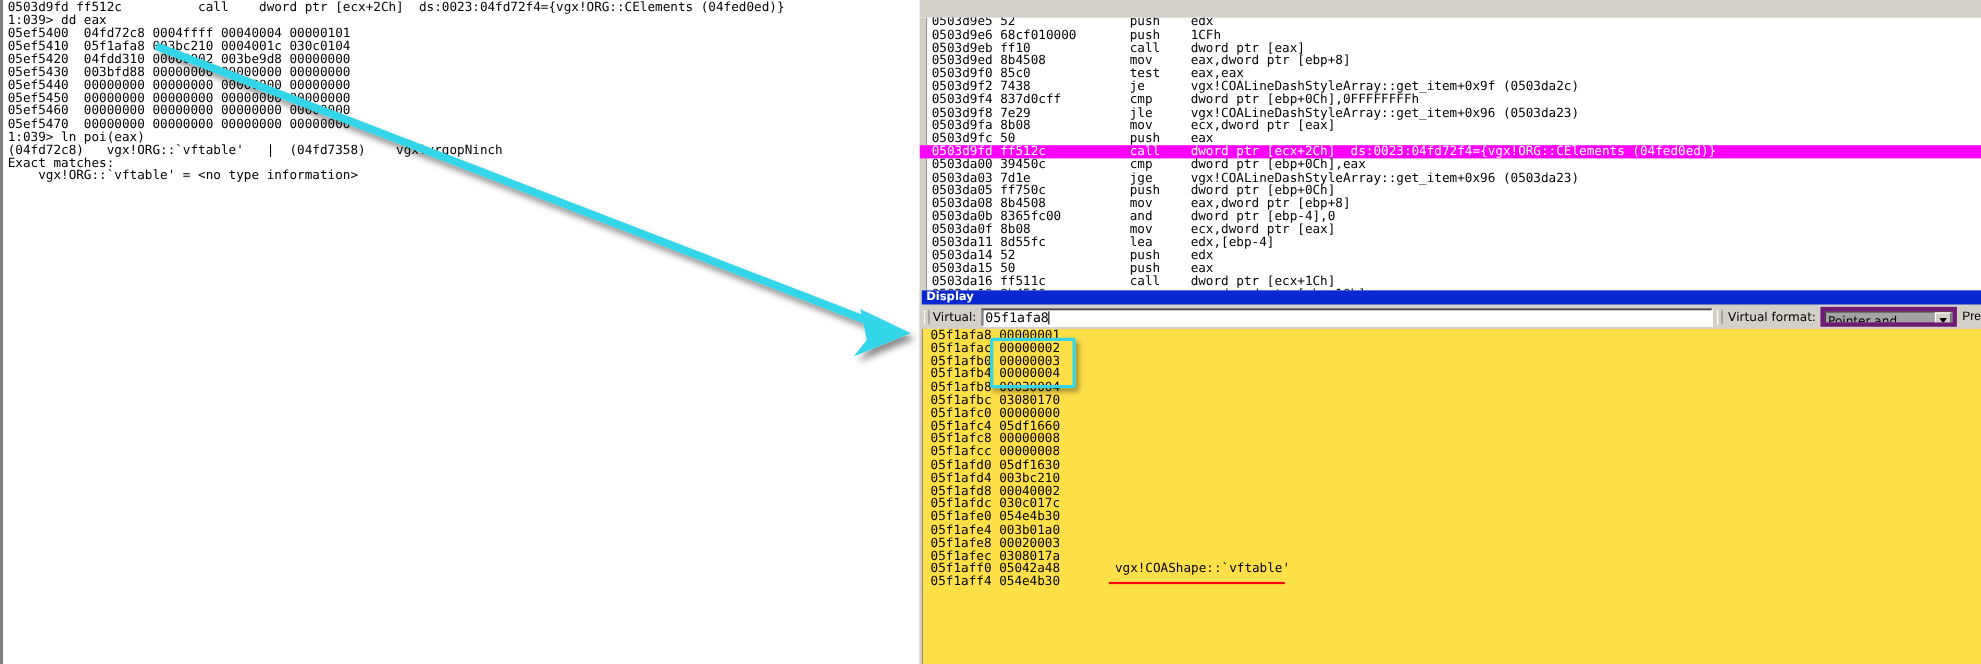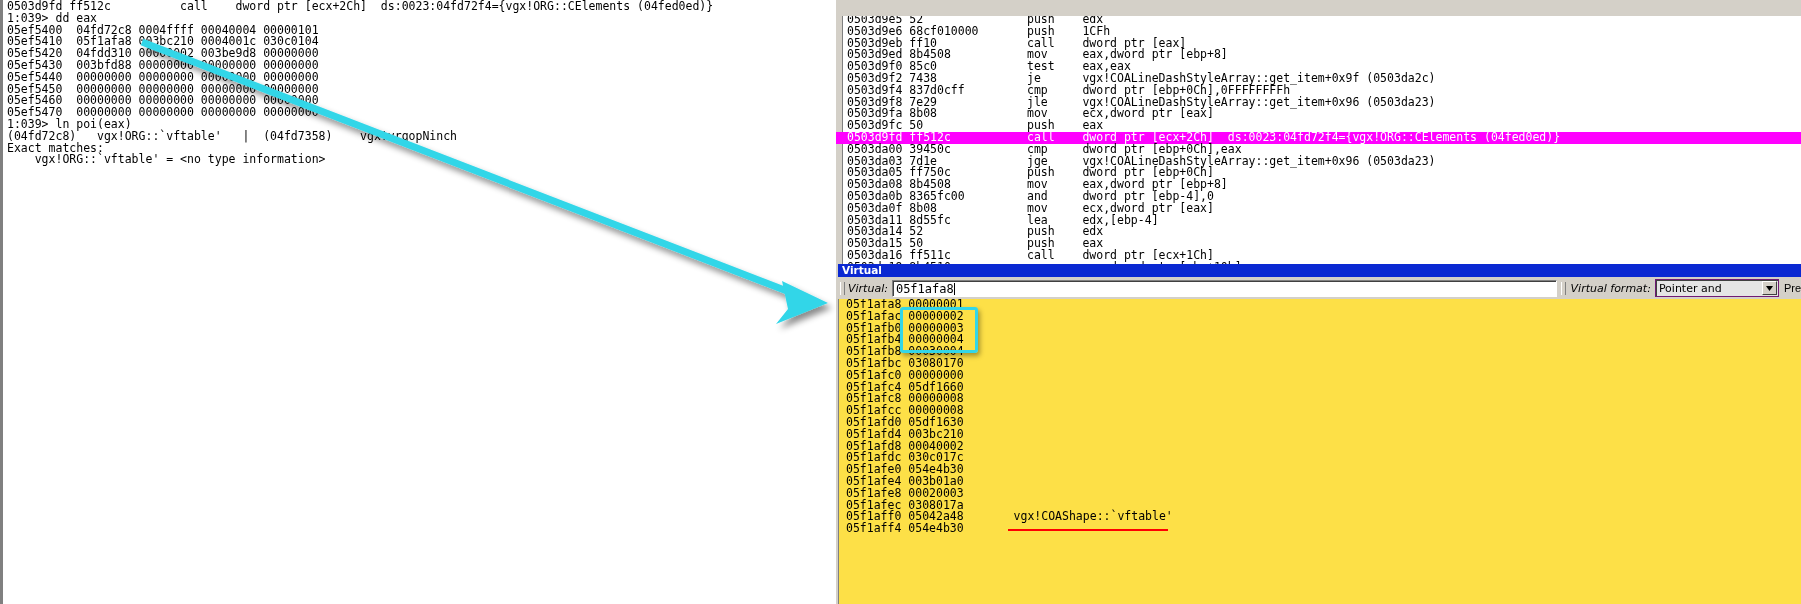--- a/index.html
+++ b/index.html
@@ -154,21 +154,20 @@
     border-left: 1px solid #ffffff;
     border-right: 1px solid #808080;
     flex: 0 0 auto;
   }
   .tb-label {
     font-family: "DejaVu Sans", sans-serif;
     font-size: 11px;
     color: #000000;
     white-space: nowrap;
     flex: 0 0 auto;
-    font-style: italic;
   }
   #mem-addr-input {
     flex: 1 1 auto;
     height: 17px;
     margin-left: 4px;
     margin-right: 2px;
     background: #ffffff;
     border: 1px solid #808080;
     border-right-color: #ffffff;
     border-bottom-color: #ffffff;
@@ -194,22 +193,22 @@
     font-size: 11px;
     margin-left: 2px;
     white-space: nowrap;
     flex: 0 0 auto;
   }
   #mem-fmt-select {
     flex: 0 0 auto;
     width: 124px;
     height: 18px;
     margin-left: 4px;
-    background: #e5e5e5;
-    border: 1px solid #701a75;
+    background: #a3a3a3;
+    border: 4px solid #701a75;
     box-shadow: inset 1px 1px 0 #404040;
     font-family: "DejaVu Sans", sans-serif;
     font-size: 11px;
     line-height: 17px;
     padding-left: 3px;
     box-sizing: border-box;
     position: relative;
     white-space: nowrap;
     overflow: hidden;
   }
@@ -308,21 +307,21 @@
     <div id="disasm-win">
       <div id="disasm-left-gutter"></div>
       <div id="disasm-bevel-a"></div>
       <div id="disasm-bevel-b"></div>
       <div id="disasm-lines" class="mono"><span class="drow">0503d9e5 52               push    edx</span><span class="drow">0503d9e6 68cf010000       push    1CFh</span><span class="drow">0503d9eb ff10             call    dword ptr [eax]</span><span class="drow">0503d9ed 8b4508           mov     eax,dword ptr [ebp+8]</span><span class="drow">0503d9f0 85c0             test    eax,eax</span><span class="drow">0503d9f2 7438             je      vgx!COALineDashStyleArray::get_item+0x9f (0503da2c)</span><span class="drow">0503d9f4 837d0cff         cmp     dword ptr [ebp+0Ch],0FFFFFFFFh</span><span class="drow">0503d9f8 7e29             jle     vgx!COALineDashStyleArray::get_item+0x96 (0503da23)</span><span class="drow">0503d9fa 8b08             mov     ecx,dword ptr [eax]</span><span class="drow">0503d9fc 50               push    eax</span><span class="drow hl" style="background: rgb(255, 0, 255);">0503d9fd ff512c           call    dword ptr [ecx+2Ch]  ds:0023:04fd72f4={vgx!ORG::CElements (04fed0ed)}</span><span class="drow">0503da00 39450c           cmp     dword ptr [ebp+0Ch],eax</span><span class="drow">0503da03 7d1e             jge     vgx!COALineDashStyleArray::get_item+0x96 (0503da23)</span><span class="drow">0503da05 ff750c           push    dword ptr [ebp+0Ch]</span><span class="drow">0503da08 8b4508           mov     eax,dword ptr [ebp+8]</span><span class="drow">0503da0b 8365fc00         and     dword ptr [ebp-4],0</span><span class="drow">0503da0f 8b08             mov     ecx,dword ptr [eax]</span><span class="drow">0503da11 8d55fc           lea     edx,[ebp-4]</span><span class="drow">0503da14 52               push    edx</span><span class="drow">0503da15 50               push    eax</span><span class="drow">0503da16 ff511c           call    dword ptr [ecx+1Ch]</span><span class="drow">0503da19 8b4510           mov     eax,dword ptr [ebp+10h]</span><span class="drow">0503da1c 8b4dfc           mov     ecx,dword ptr [ebp-4]</span></div>
     </div>
 
     <div id="memory-win">
 
       <div id="mem-titlebar">
-        <span>Virtual</span>
+        <span>Display</span>
       </div>
 
       <div id="mem-toolbar">
         <span class="grip"></span>
         <span class="tb-label">Virtual:</span>
         <span id="mem-addr-input"><span>05f1afa8</span><span id="mem-addr-caret"></span></span>
         <span class="grip"></span>
         <span id="mem-fmt-label" class="tb-label">Virtual format:</span>
         <span id="mem-fmt-select"><span>Pointer and</span><span id="mem-fmt-arrow">
               <svg width="7" height="5" viewBox="0 0 7 5">

